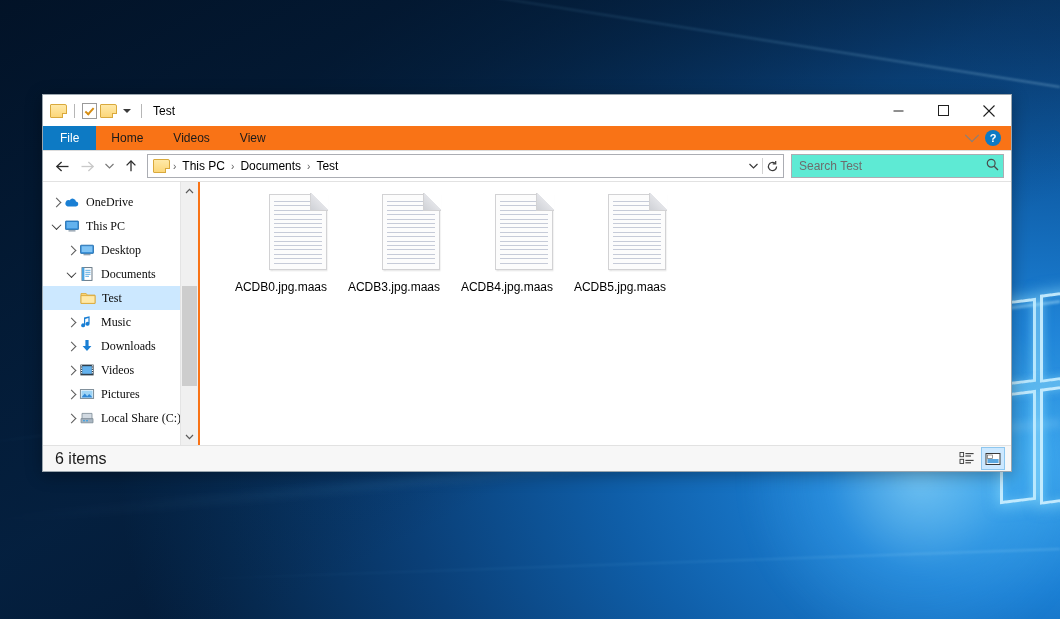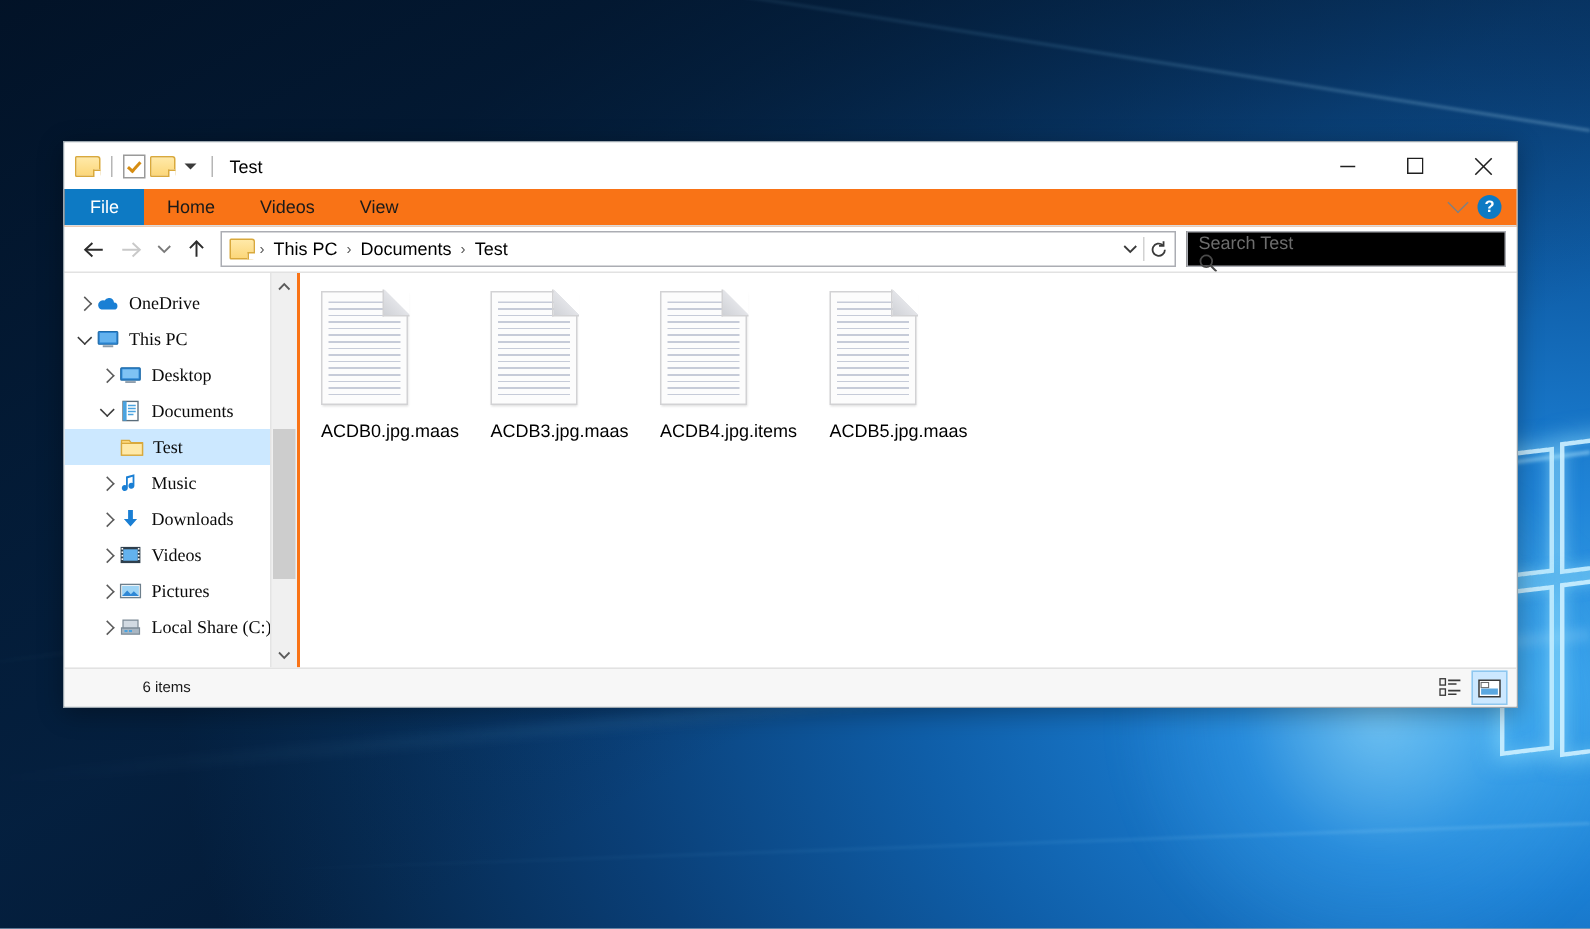--- a/index.html
+++ b/index.html
@@ -196,25 +196,24 @@
   }
   .addr-right { display: flex; align-items: center; gap: 0; }
   .addr-btn {
     width: 18px; height: 20px;
     display: flex; align-items: center; justify-content: center;
     color: #333;
   }
   .addr-div { width: 1px; height: 16px; background: #d2d2d2; }
   .searchbox {
     width: 200px; height: 22px;
-    border: 1px solid #abadb3; background: #000000;
+    border: 1px solid #abadb3; background: #5eead4;
     margin-left: 6px;
-    display: flex; 
+    display: flex; align-items: center;
     padding: 0 4px 0 7px;
-    flex-direction: column;
   }
   .search-text { flex: 1; font-size: 12px; color: #6d6d6d; }
 
   
   .body {
     flex: 1;
     display: flex;
     min-height: 0;
     border-top: 1px solid #e2e2e2;
   }
@@ -282,21 +281,21 @@
     padding: 8px 0 0 14px;
     display: flex;
     flex-wrap: wrap;
     align-content: flex-start;
     min-width: 0;
     overflow: hidden;
   }
   .file-tile {
     width: 113px;
     padding-top: 4px;
-    display: flex; flex-direction: column; align-items: flex-start;
+    display: flex; flex-direction: column; align-items: flex-end;
   }
   .doc-icon {
     width: 58px; height: 76px;
     position: relative;
   }
   .doc-body {
     position: absolute; inset: 0;
     background: #fcfcfc;
     border: 1px solid #d2d2d4;
     box-shadow: 0.5px 1px 1.5px rgba(0,0,0,0.13);
@@ -333,21 +332,21 @@
   
   .statusbar {
     height: 25px;
     border-top: 1px solid #e2e2e2;
     background: #f7f7f7;
     display: flex; align-items: center;
     padding: 0 6px;
     flex: 0 0 auto;
     position: relative;
   }
-  .status-text { font-size: 10px; color: #1a1a1a; padding-left: 6px; margin-left: 40px; }
+  .status-text { font-size: 16px; color: #1a1a1a; padding-left: 6px; }
   .view-btns {
     position: absolute; right: 6px; top: 0; height: 25px;
     display: flex; align-items: center; gap: 3px;
   }
   .view-btn {
     width: 22px; height: 21px;
     display: flex; align-items: center; justify-content: center;
   }
   .view-btn.active {
     background: #cce8ff;
@@ -667,21 +666,21 @@
         <div class="file-name">ACDB3.jpg.maas</div>
       </div>
 
       <div class="file-tile">
         <div class="doc-icon">
           <div class="doc-body"></div>
             <div class="doc-lines"></div>
           <div class="doc-fold-mask"></div>
             <div class="doc-fold"></div>
         </div>
-        <div class="file-name">ACDB4.jpg.items</div>
+        <div class="file-name">ACDB4.jpg.maas</div>
       </div>
 
       <div class="file-tile">
         <div class="doc-icon">
           <div class="doc-body"></div>
             <div class="doc-lines"></div>
           <div class="doc-fold-mask"></div>
             <div class="doc-fold"></div>
         </div>
         <div class="file-name">ACDB5.jpg.maas</div>

